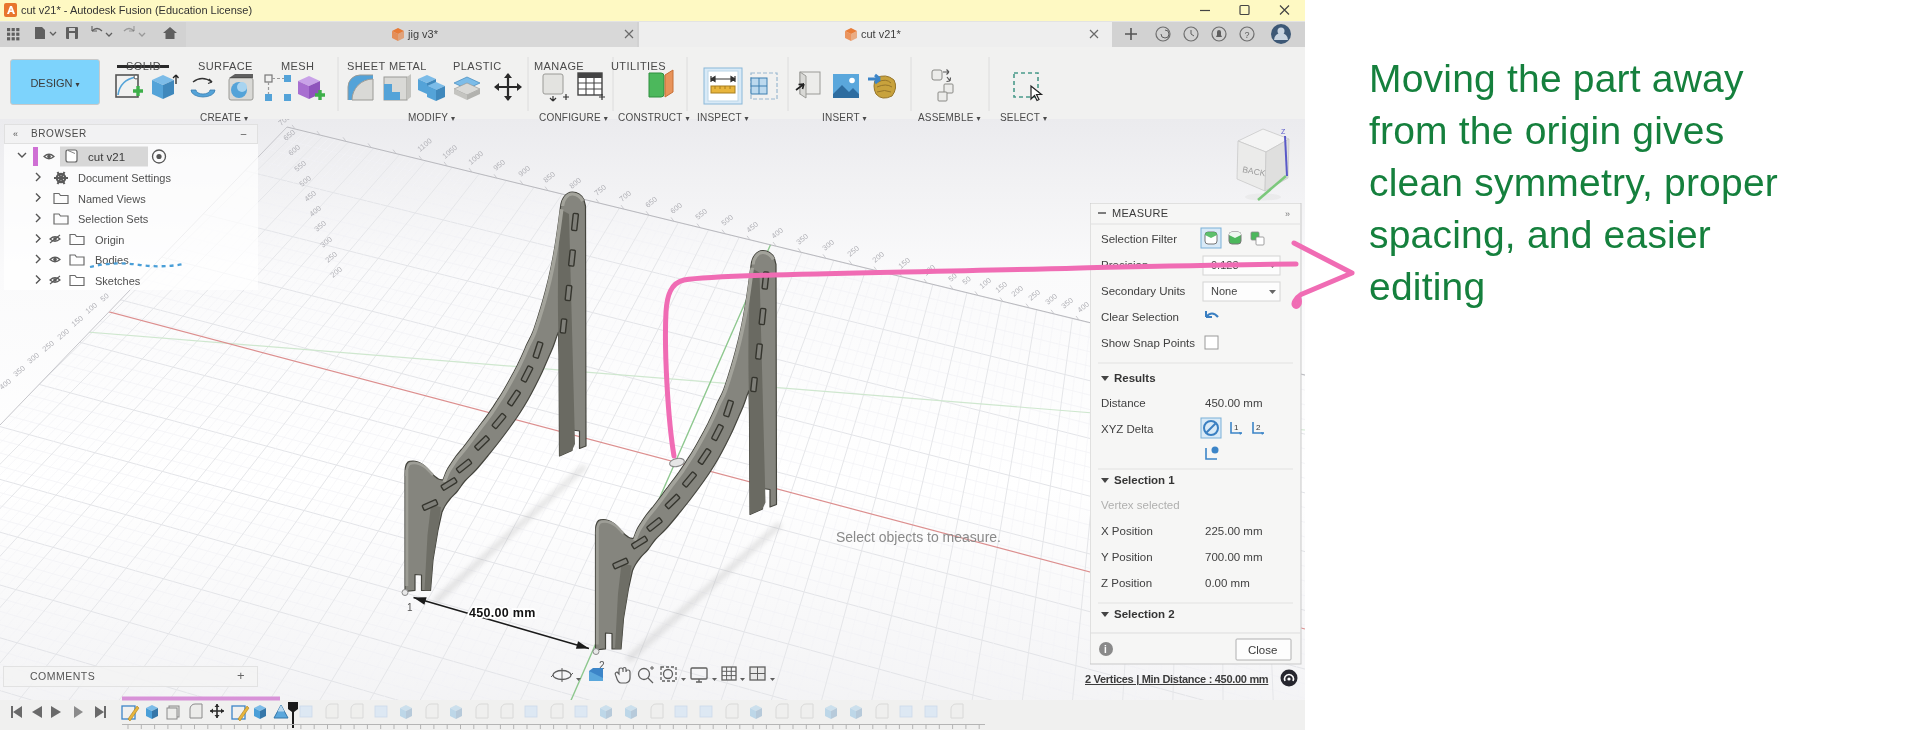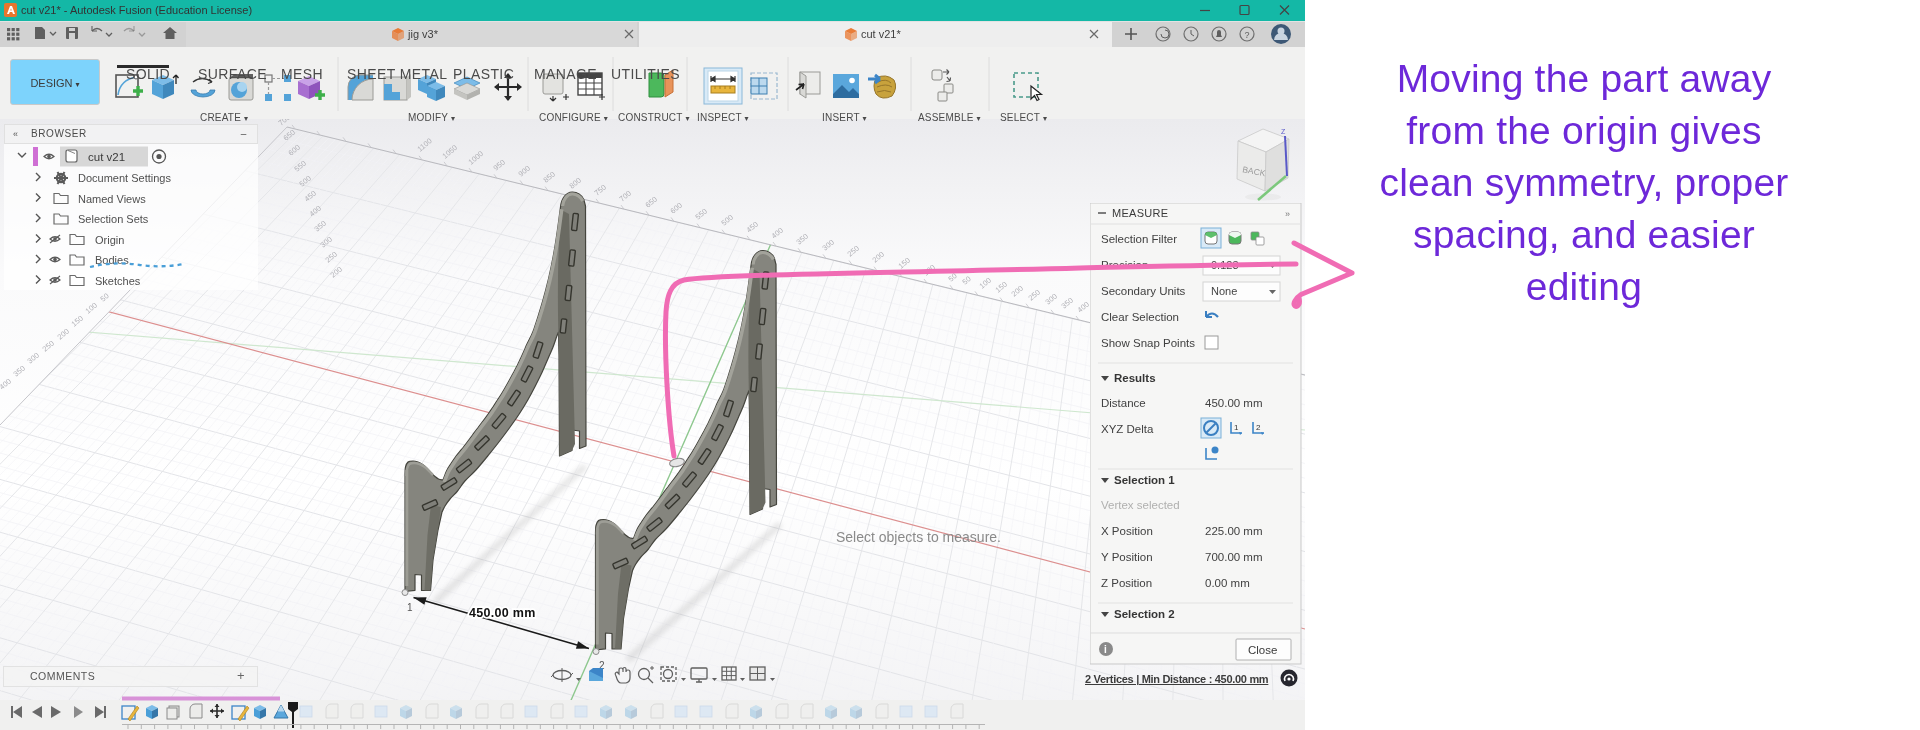--- a/index.html
+++ b/index.html
@@ -1,28 +1,28 @@
 <!DOCTYPE html>
 <html><head>
 <meta charset="utf-8">
 <style>
   * { margin:0; padding:0; box-sizing:border-box; }
   html,body { width:1920px; height:730px; background:#ffffff; overflow:hidden;
     font-family:"Liberation Sans", sans-serif; }
   .abs { position:absolute; }
   #stage { position:relative; width:1920px; height:730px; }
-  #titlebar { left:0; top:0; width:1305px; height:22px; background:#14b8a6; border-bottom:1px solid #e3e3e3; }
+  #titlebar { left:0; top:0; width:1305px; height:22px; background:#fef9c3; border-bottom:1px solid #e3e3e3; }
   #titlebar .ttxt { position:absolute; left:21px; top:4px; font-size:11px; color:#333; }
-  .wstab { position:absolute; top:66px; font-size:14px; color:#4a4a4a; letter-spacing:0.4px; }
+  .wstab { position:absolute; top:60px; font-size:11px; color:#4a4a4a; letter-spacing:0.4px; }
   .grplabel { position:absolute; top:112px; font-size:10px; color:#4a4a4a; letter-spacing:0.2px; }
   #browserhdr { left:4px; top:124px; width:254px; height:20px; background:rgba(242,242,242,0.95); border:1px solid #e0e0e0; font-size:10px; color:#4a4a4a; letter-spacing:0.6px; line-height:18px; }
   #comments { left:3px; top:666px; width:255px; height:21px; background:rgba(243,243,243,0.92); border:1px solid #e2e2e2; font-size:10.5px; color:#555; letter-spacing:0.5px; }
   #statustext { left:1085px; top:673px; font-size:11px; font-weight:bold; letter-spacing:-0.3px; color:#3c3c3c;text-decoration:underline; }
   #selecthint { left:836px; top:529px; font-size:14px; color:#8a8a8a; }
-  .redtext { position:absolute; color:#6d28d9; font-size:39px; line-height:52px; letter-spacing:0.2px;text-align:center; }
+  .redtext { position:absolute; color:#15803d; font-size:39px; line-height:52px; letter-spacing:0.2px; }
 </style>
 </head>
 <body>
 <div id="stage">
   <svg class="abs" id="vp" style="left:0;top:0" width="1305" height="730" viewBox="0 0 1305 730">
     <defs>
       <linearGradient id="vbg" x1="0" y1="0" x2="0" y2="1">
         <stop offset="0" stop-color="#ebebee"></stop>
         <stop offset="0.25" stop-color="#fafafb"></stop>
         <stop offset="0.6" stop-color="#ffffff"></stop>

